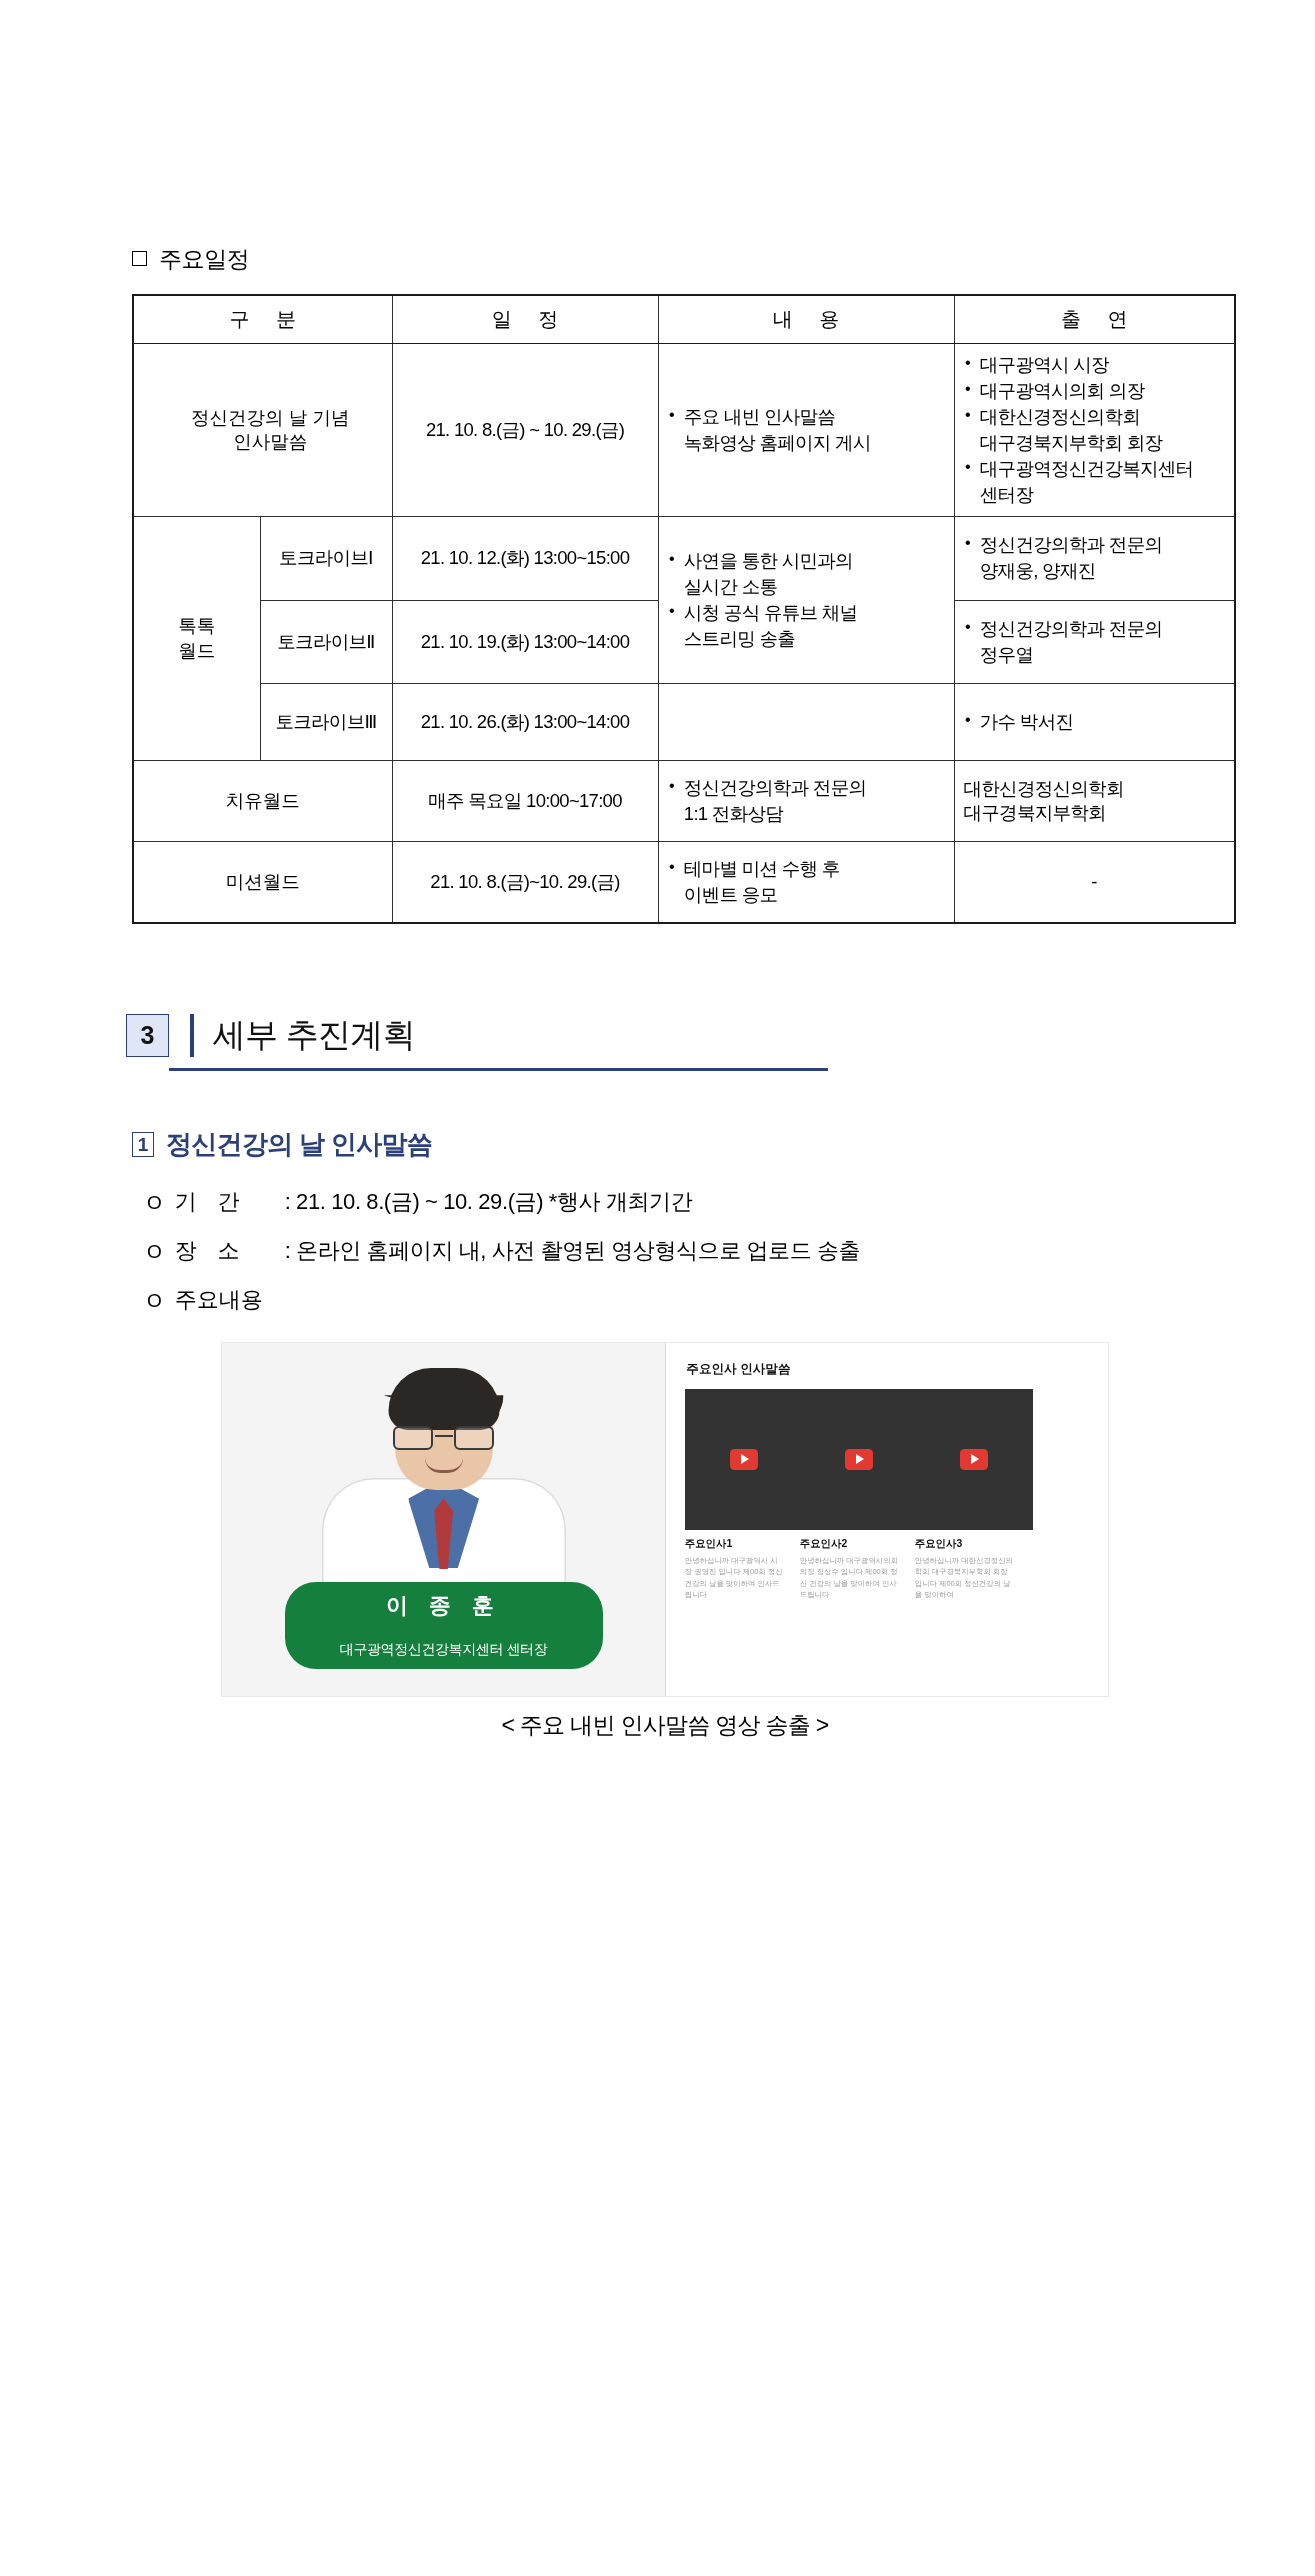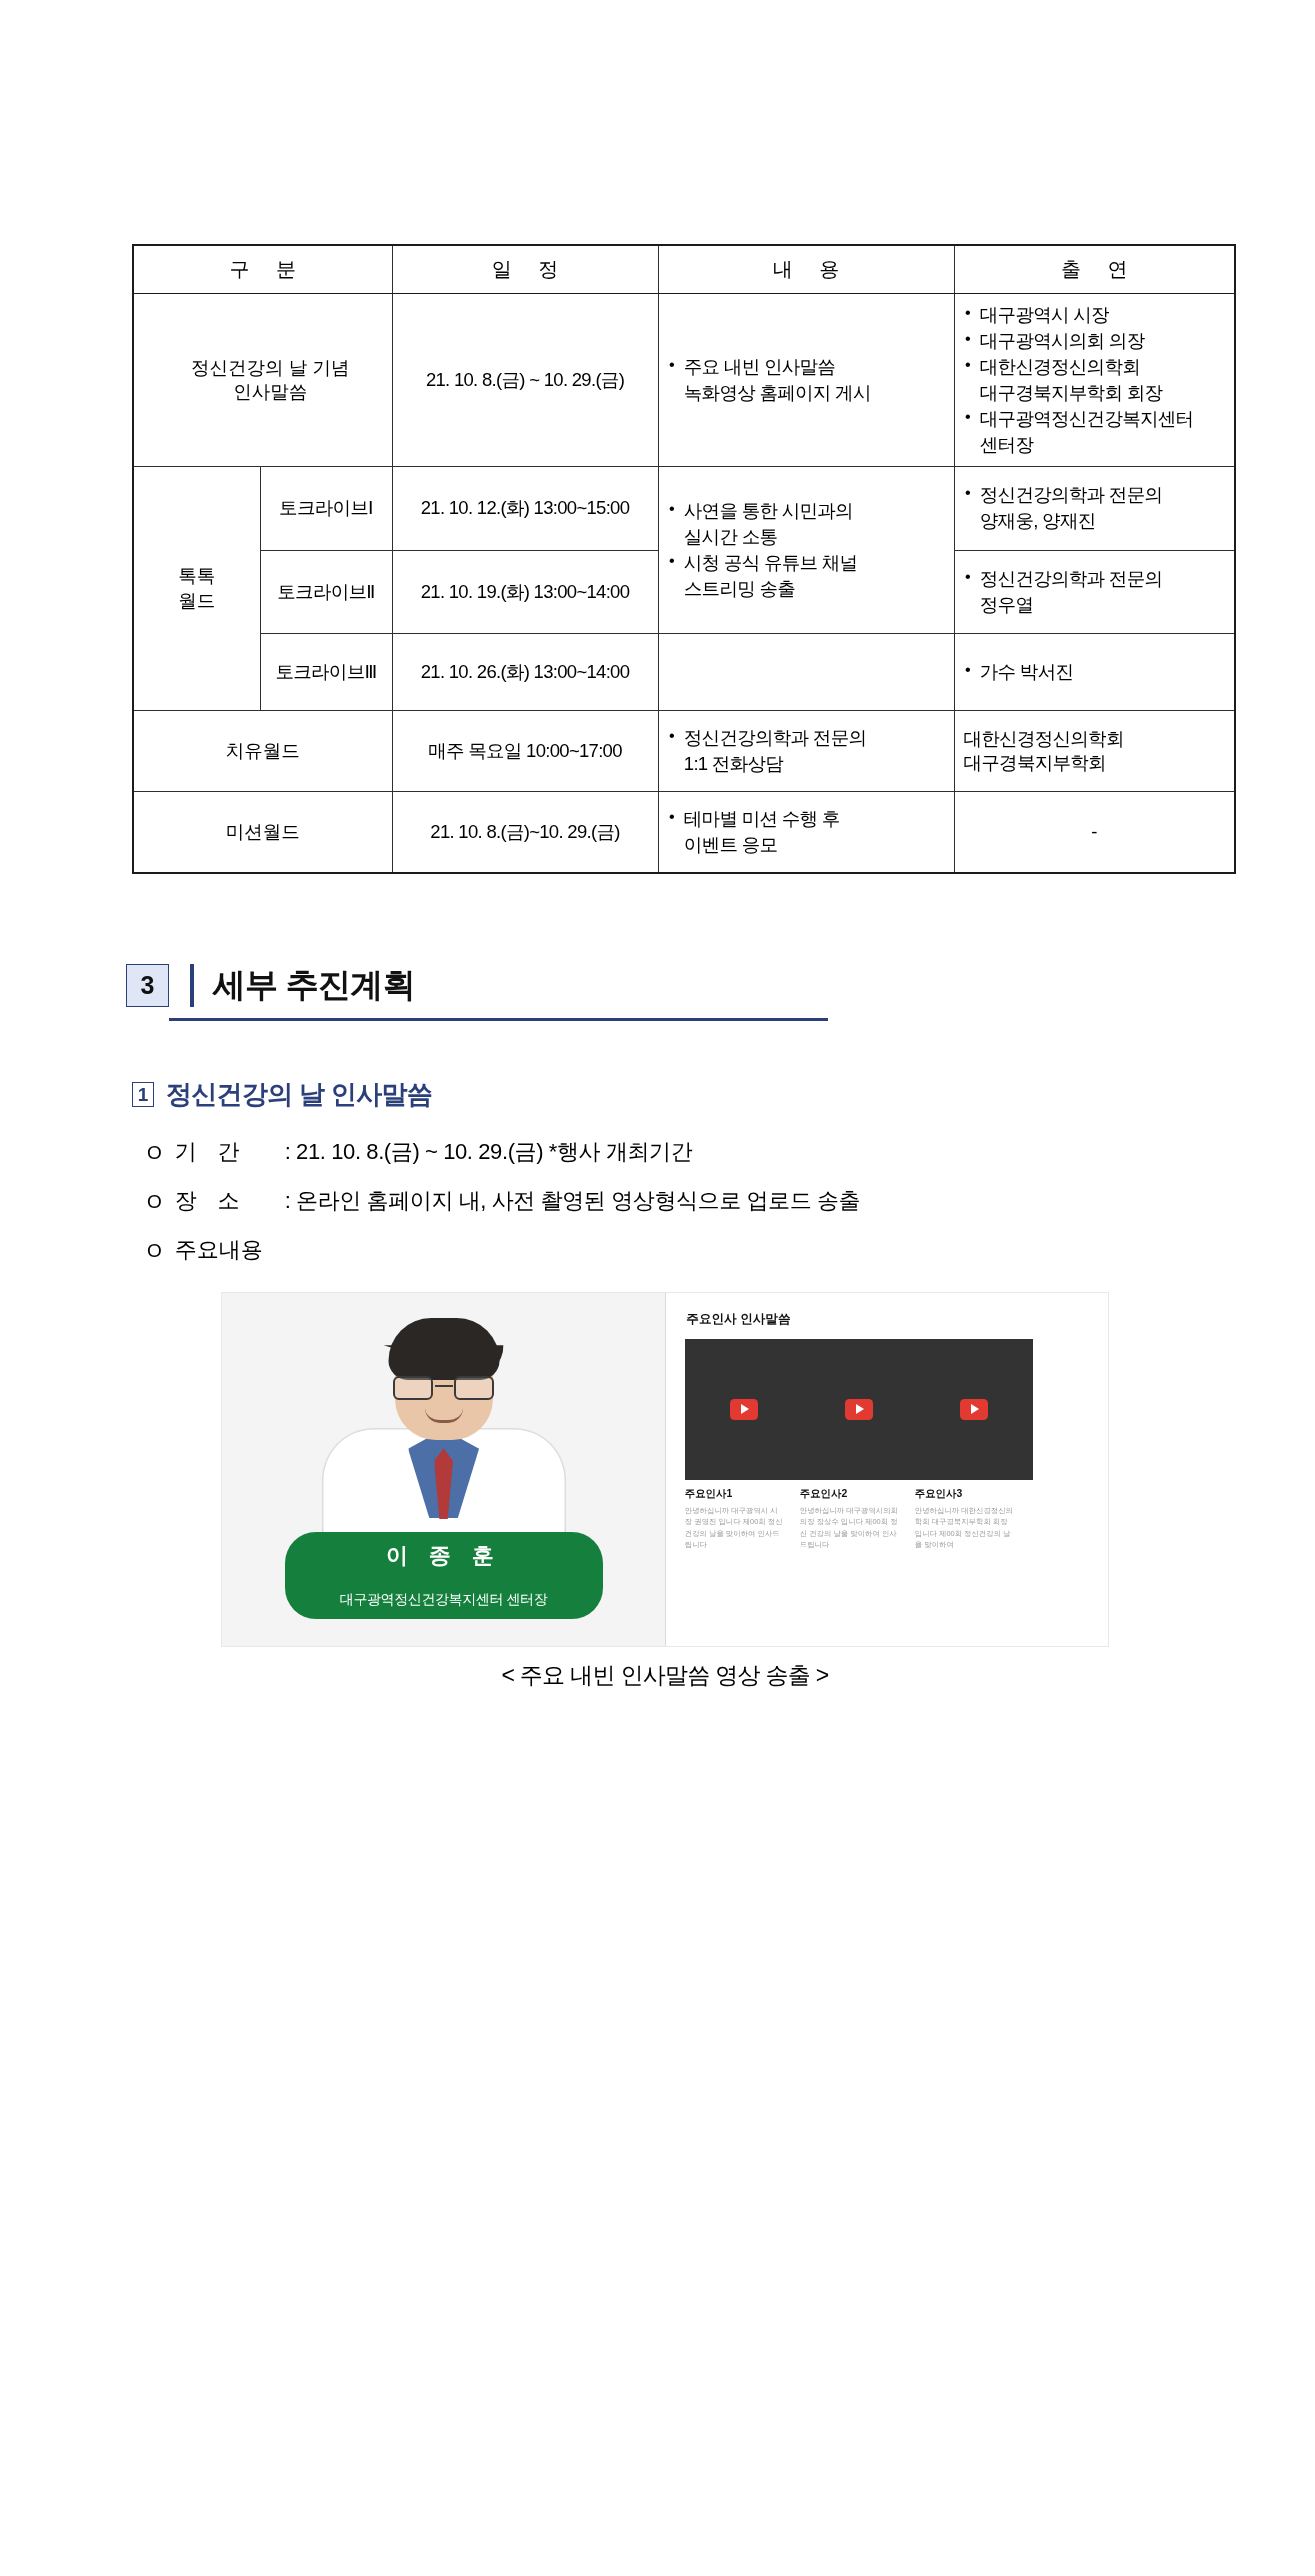--- a/index.html
+++ b/index.html
@@ -134,21 +134,21 @@
     box-sizing: border-box;
   }
   .chapter-bar {
     width: 3.7px;
     height: 43px;
     background: #2b3f7a;
     margin-left: 21px;
   }
   .chapter-title {
     font-size: 33px;
-    font-weight: bold;
+    font-weight: normal;
     letter-spacing: -0.7px;
     margin-left: 19px;
     color: #111;
   }
   .chapter-rule {
     width: 659px;
     height: 3px;
     background: #2b3f7a;
     margin: 10.4px 0 0 43px;
   }
@@ -421,20 +421,24 @@
     letter-spacing: -0.7px;
     margin-top: 13.3px;
     text-align: center;
   }
 </style>
 </head>
 <body>
 
 <div class="page">
 
+  <div class="sec-head">
+    <span class="sq-bullet"></span>
+    <span>주요일정</span>
+  </div>
 
   <table class="schedule">
     <colgroup>
       <col class="c-div">
         <col class="c-sub">
         <col class="c-date">
         <col class="c-body">
         <col class="c-cast">
     </colgroup>
     <thead>

